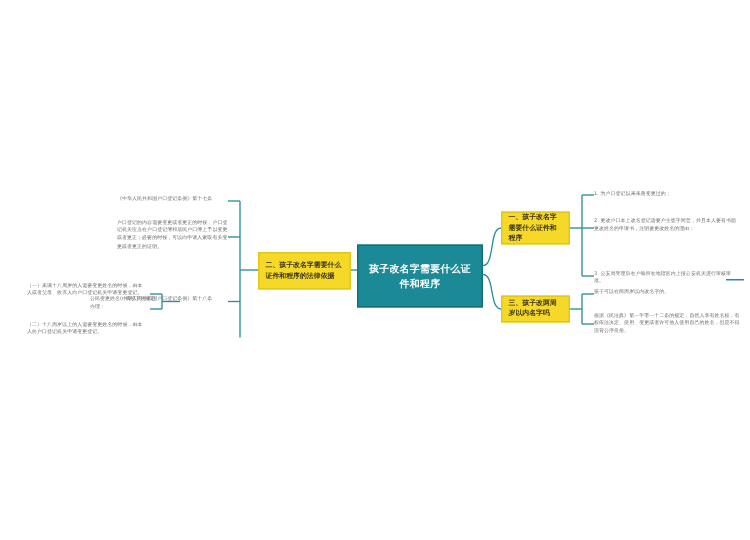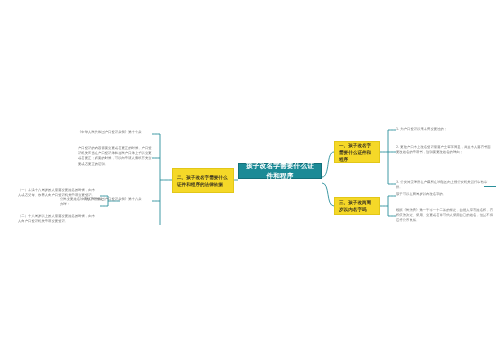--- a/index.html
+++ b/index.html
@@ -73,21 +73,21 @@
       <path d="M388 152 C 392 152, 392 152, 396 152"></path>
       <path d="M388 184 C 392 184, 392 184, 396 184"></path>
 
       <path d="M380 206 C 384 206, 384 206, 388 206"></path>
       <path d="M388 196 L388 216"></path>
       <path d="M388 196 C 392 196, 392 196, 396 196"></path>
       <path d="M388 216 C 392 216, 392 216, 396 216"></path>
     </g>
   </svg>
 
-  <div class="node center-node" style="left:238px;top:163px;width:84px;height:16px;">
+  <div class="node center-node" style="left:238px;top:163px;width:84px;height:42px;">
     <span>孩子改名字需要什么证件和程序</span>
   </div>
 
   <div class="node branch-node" style="left:172px;top:168px;width:62px;height:25px;">
     <span>二、孩子改名字需要什么证件和程序的法律依据</span>
   </div>
 
   <div class="leaf left" style="left:78px;top:130px;width:74px;">
     <span>《中华人民共和国户口登记条例》第十七条</span>
   </div>

